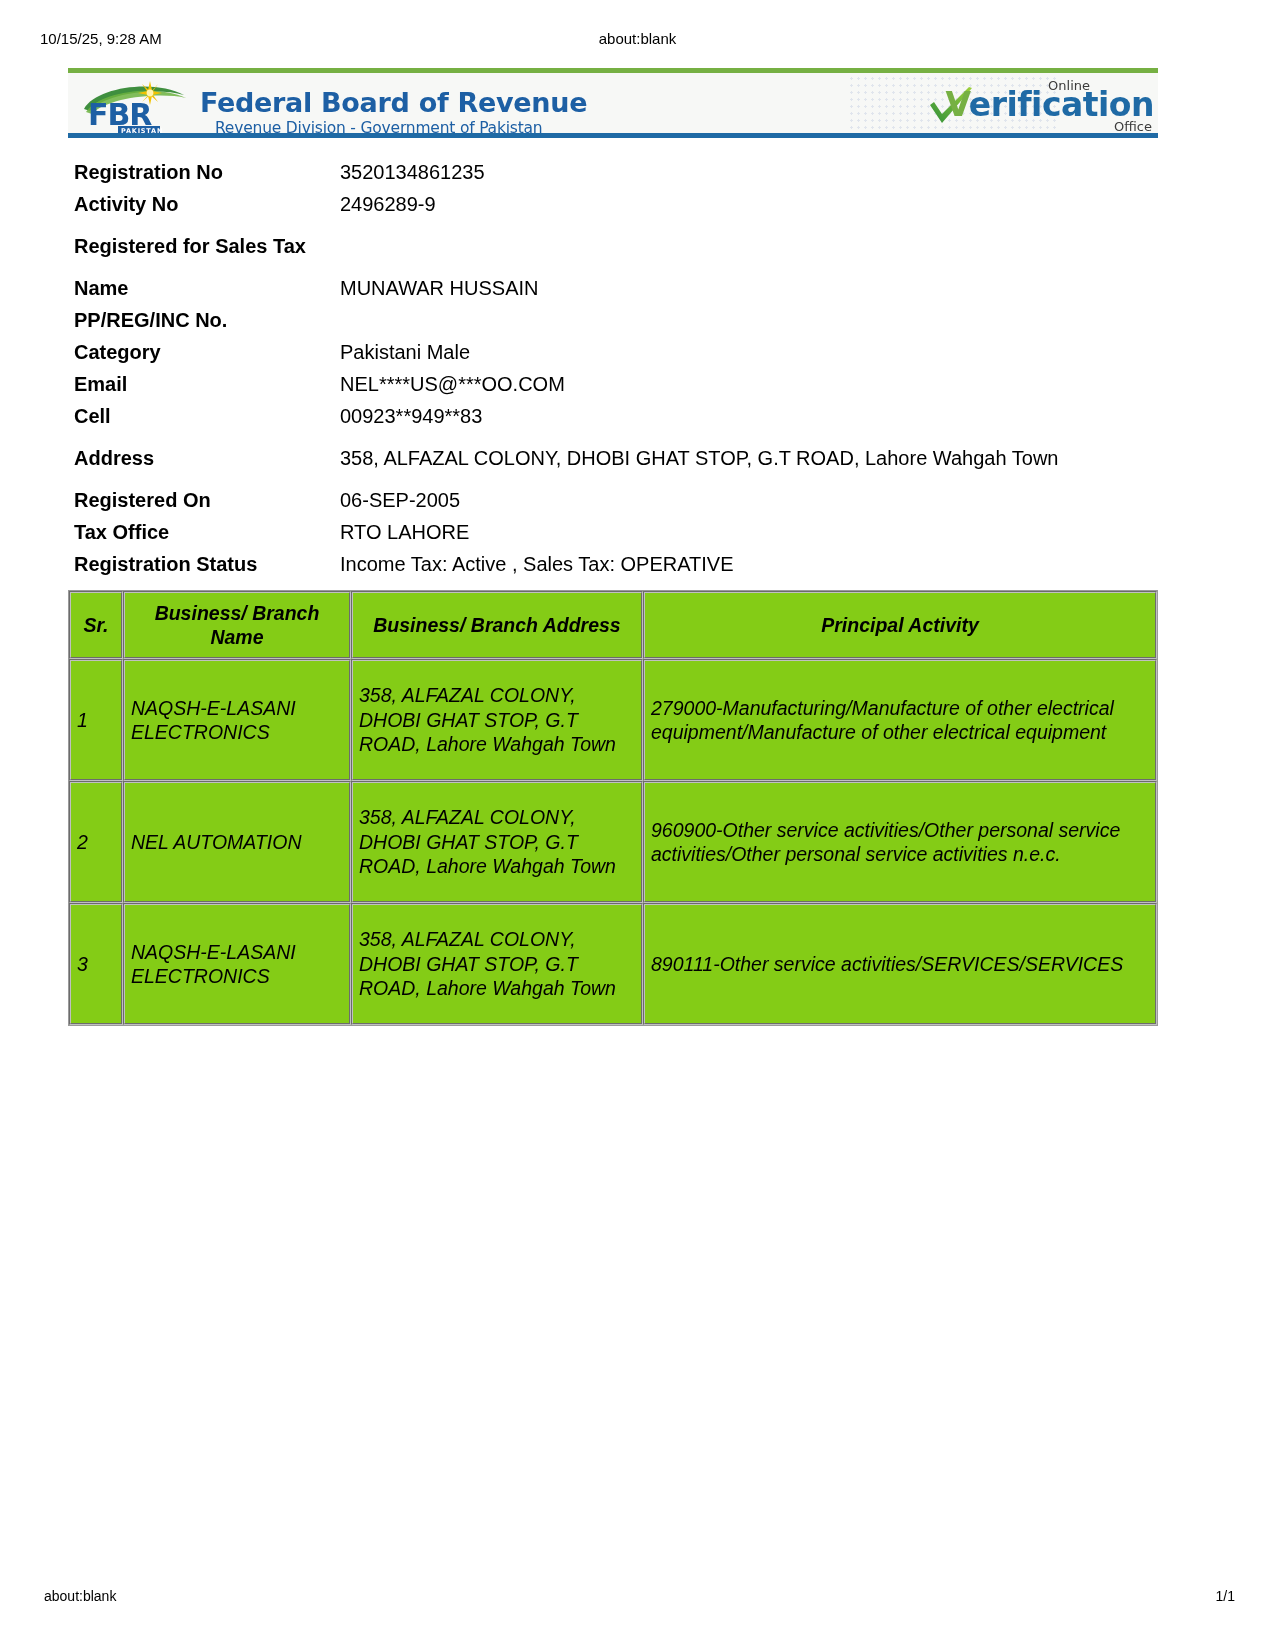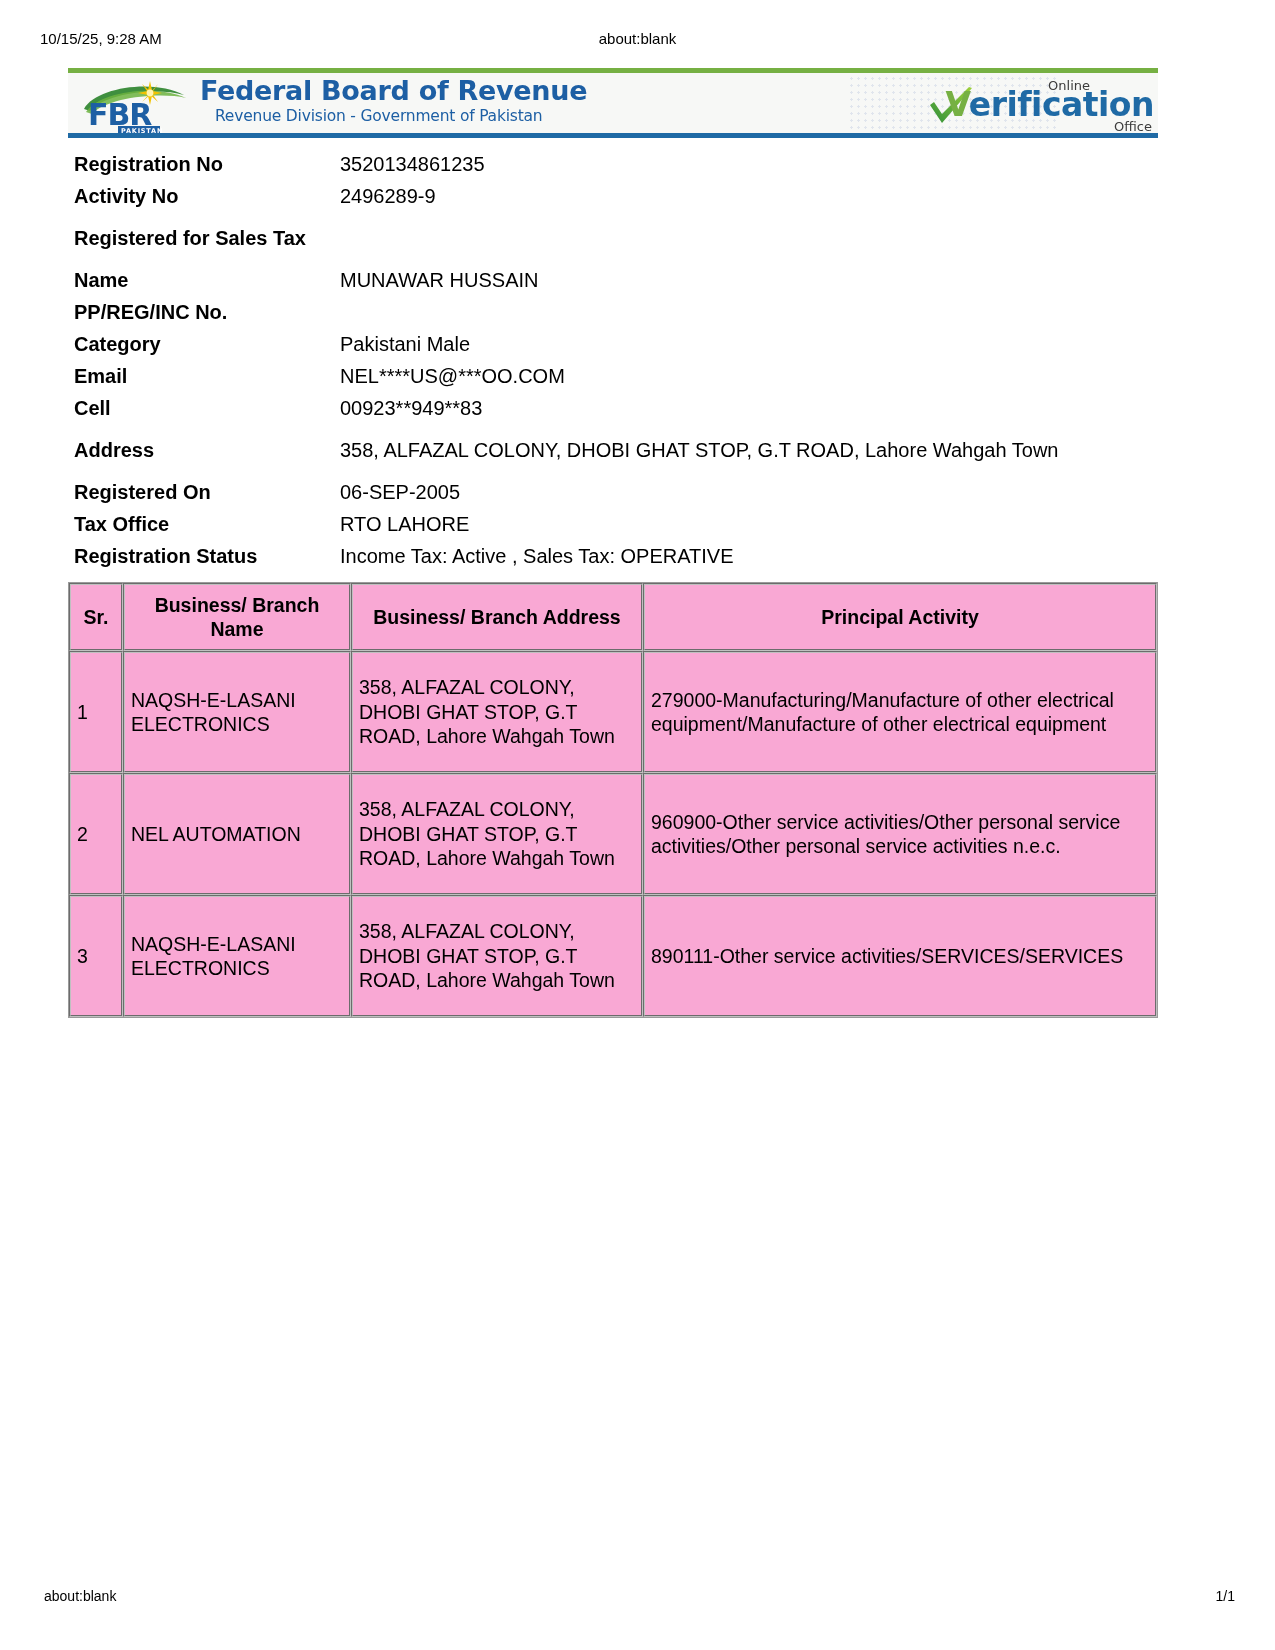--- a/index.html
+++ b/index.html
@@ -77,21 +77,21 @@
     left: 12px;
     top: 6px;
     width: 120px;
     height: 54px;
   }
   .fbr-logo svg { display: block; }
 
   .fbr-title {
     position: absolute;
     left: 132px;
-    top: 4px;
+    top: 16px;
     line-height: 1.0;
   }
   .fbr-title .t1 {
     font-family: "DejaVu Sans", sans-serif;
     font-weight: bold;
     font-size: 27px;
     letter-spacing: -0.3px;
     color: #1d5fa4;
     display: block;
   }
@@ -158,21 +158,21 @@
     position: absolute;
     left: 80px;
     top: 14px;
     width: 46px;
     height: 38px;
   }
 
   
   .info {
     width: 1090px;
-    margin-top: 10px;
+    margin-top: 18px;
   }
   .info-row {
     display: flex;
     align-items: center;
     min-height: 32px;
   }
   .info-label {
     width: 272px;
     flex: 0 0 272px;
     font-weight: bold;
@@ -188,21 +188,22 @@
   }
   .info-row.tall { min-height: 52px; }
 
   
   .branch-table {
     width: 1090px;
     margin-top: 10px;
     border-collapse: separate;
     border-spacing: 0;
     border: 1px solid #9a9a9a;
-    background: #f9a8d4;
+    background: #84cc16;
+    font-style: italic;
   }
   .branch-table th, .branch-table td {
     border: 2px groove #c0c0c0;
     font-size: 19.5px;
     padding: 4px 6px;
     vertical-align: middle;
     line-height: 1.25;
   }
   .branch-table th {
     font-weight: bold;

